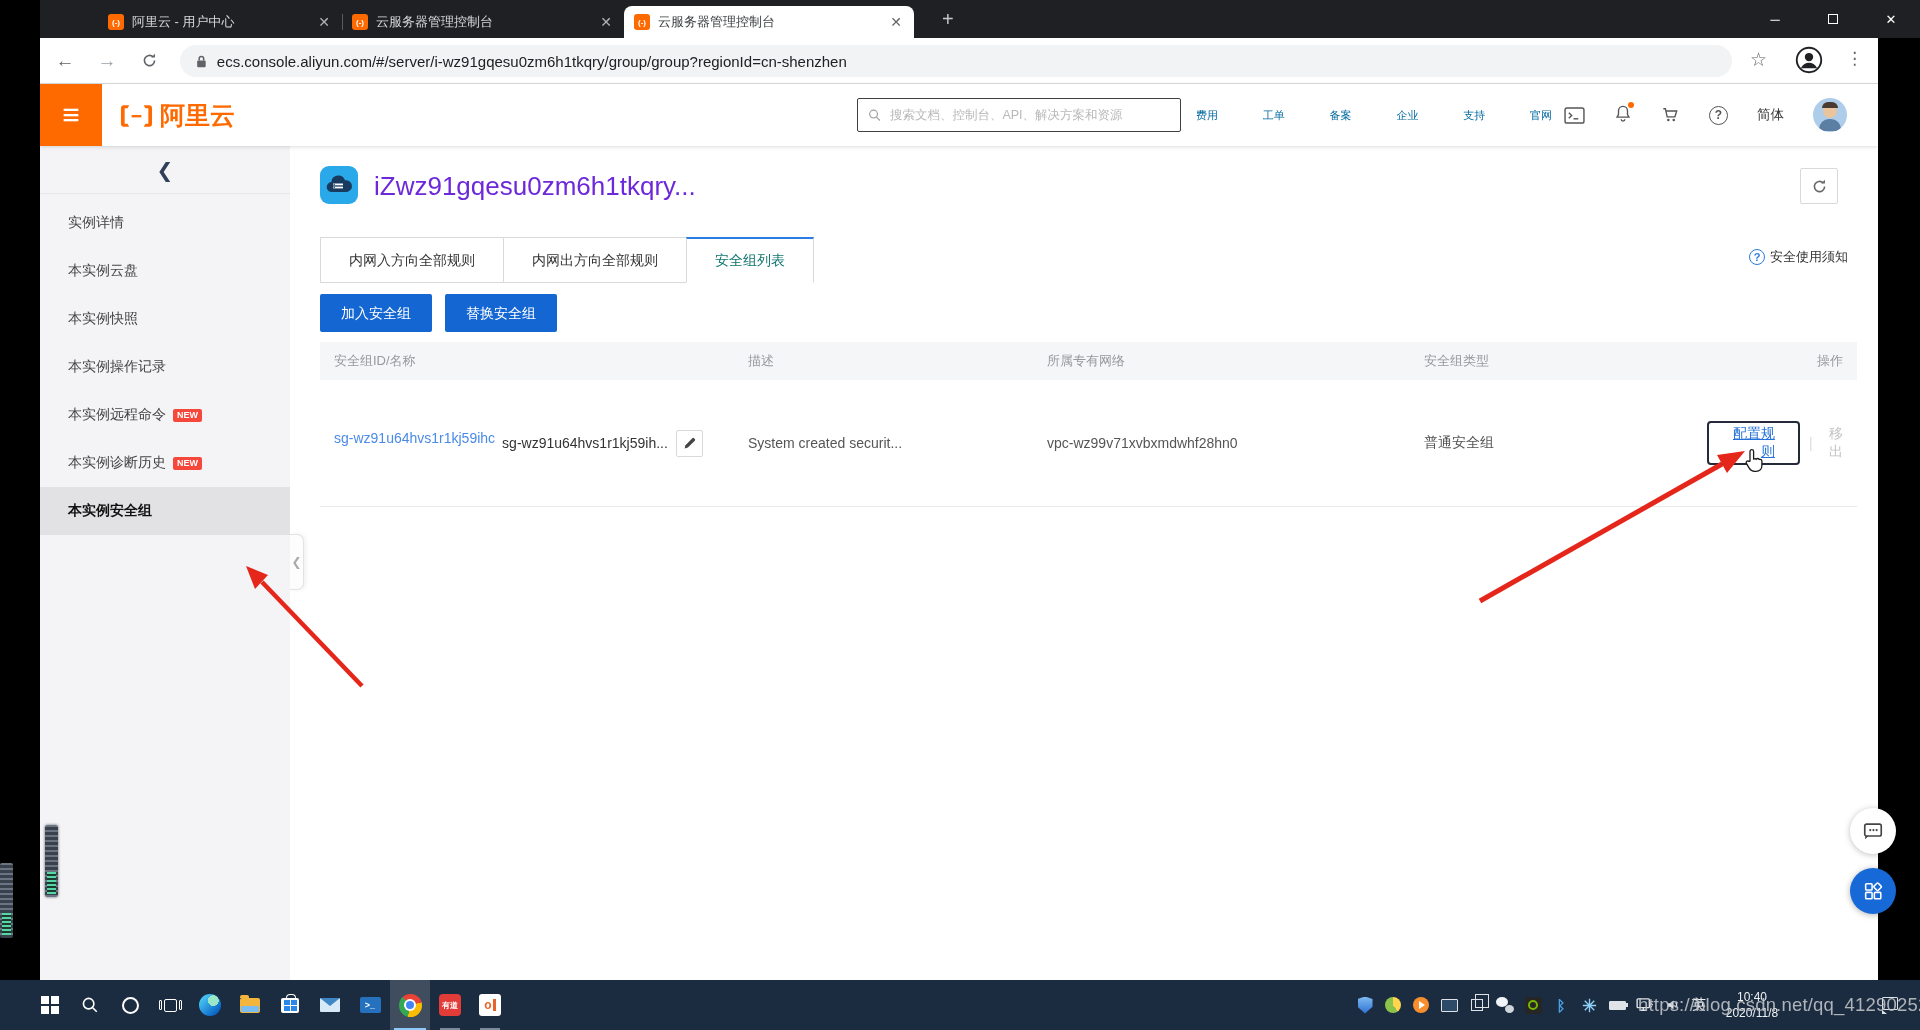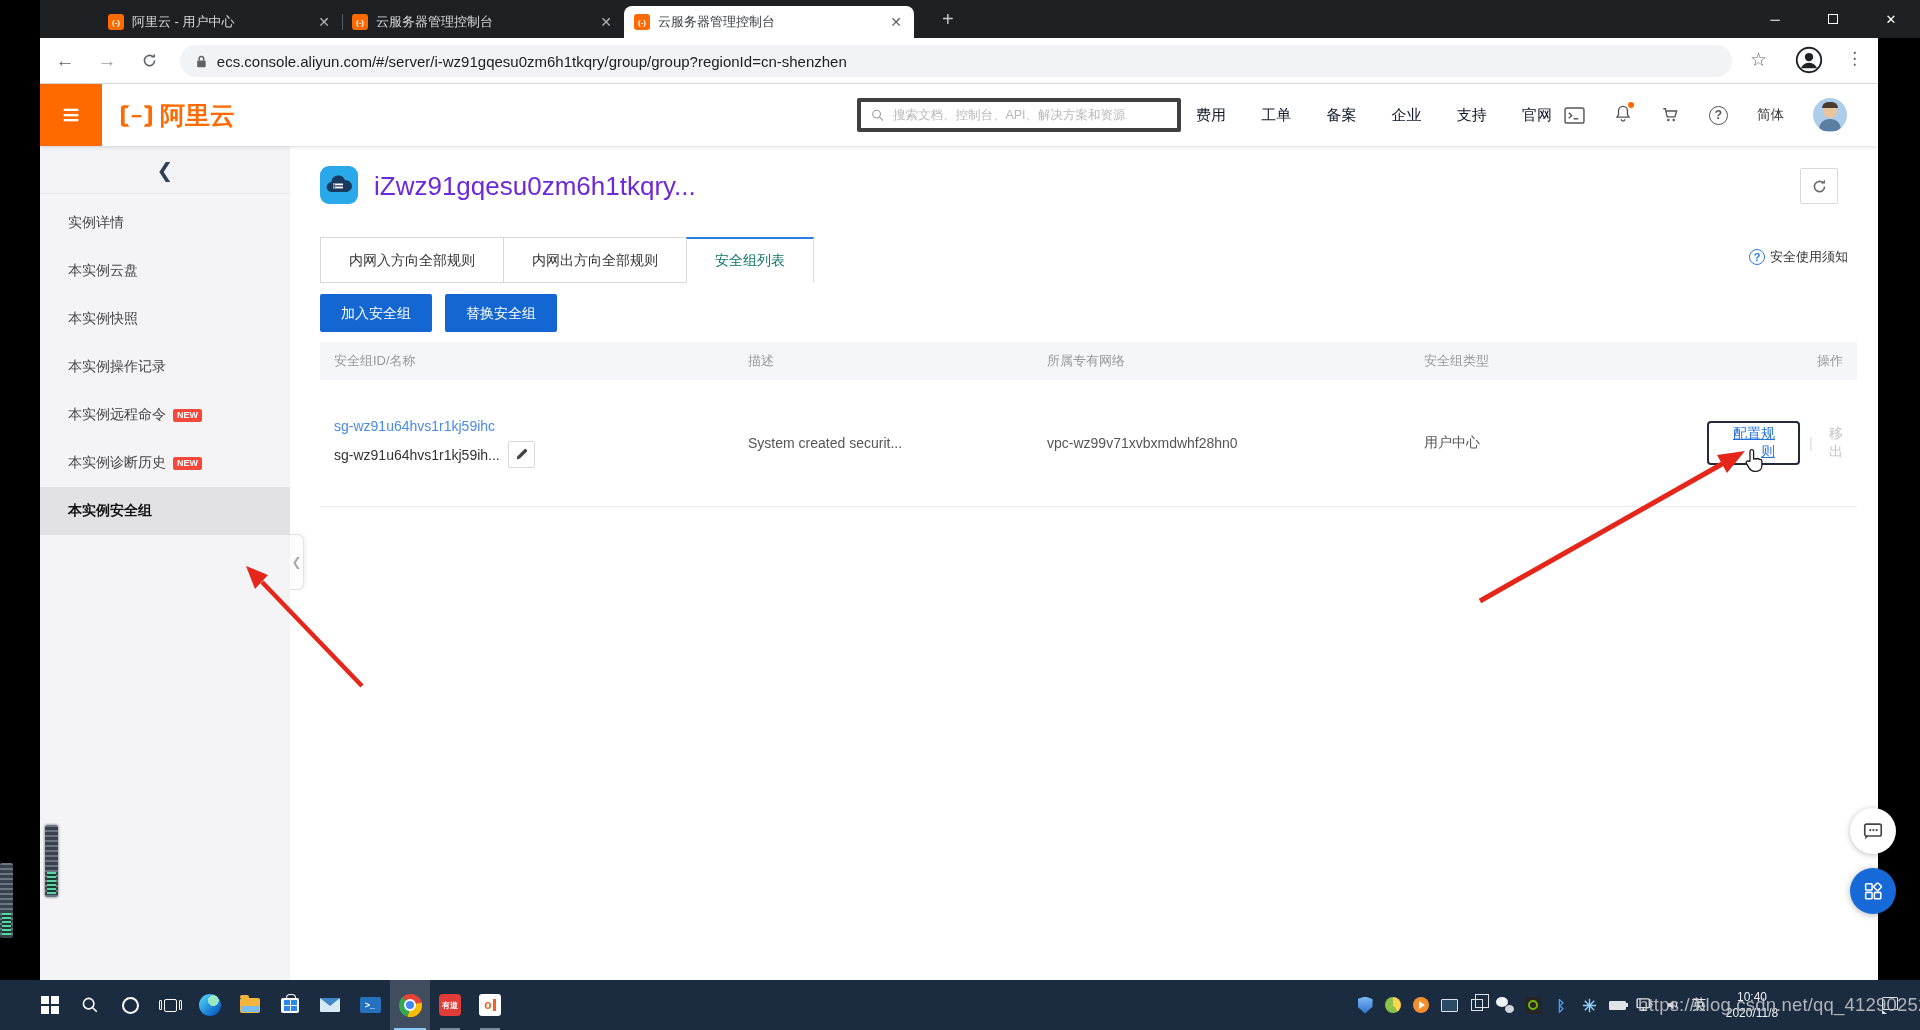--- a/index.html
+++ b/index.html
@@ -40,27 +40,27 @@
   #rightstrip{position:absolute;left:1838px;top:38px;width:42px;height:942px;background:#000}
 
   
   #console{position:absolute;left:0;top:84px;width:1838px;height:896px;background:#fff}
   #topnav{position:absolute;left:0;top:0;width:100%;height:62px;background:#fff;
           box-shadow:0 1px 4px rgba(0,0,0,.14);z-index:5}
   #hamburger{position:absolute;left:0;top:0;width:62px;height:62px;background:#ff6a00;color:#fff;
              display:flex;align-items:center;justify-content:center;font-size:30px}
   #brand{position:absolute;left:80px;top:15px;display:flex;align-items:center;gap:7px}
   #brand-text{font-size:25px;color:#ff6a00;font-weight:bold}
-  #searchbox{position:absolute;left:817px;top:14px;width:324px;height:34px;border:4px solid #404040;
+  #searchbox{position:absolute;left:817px;top:14px;width:324px;height:34px;border:1px solid #404040;
              border-radius:2px;display:flex;align-items:center;padding:0 10px;gap:8px;background:#fff}
   #searchbox input{border:none;outline:none;font-size:12.5px;color:#444;width:100%;background:transparent;
             font-family:"Liberation Sans","DejaVu Sans",sans-serif}
   #searchbox input::placeholder{color:#b8b8b8}
   #topmenu{position:absolute;left:1156px;top:0;width:356px;height:62px;display:flex;align-items:center;
-           justify-content:space-between;font-size:15px;color:#0f172a}
+           justify-content:space-between;font-size:11px;color:#0369a1}
   #topicons{position:absolute;left:1524px;top:0;height:62px;display:flex;align-items:center;gap:29px}
   .helpcircle{width:19px;height:19px;border:1.6px solid #555;border-radius:50%;display:flex;
               align-items:center;justify-content:center;font-size:12px;color:#555;font-weight:bold}
   #navlang{font-size:13.5px;color:#333}
   #navatar{width:34px;height:34px;border-radius:50%;background:#aecdea;position:relative;overflow:hidden}
   #navatar .head{position:absolute;left:10px;top:6px;width:14px;height:14px;border-radius:50%;background:#e9c49c}
   #navatar .hair{position:absolute;left:9px;top:4px;width:16px;height:6px;border-radius:8px 8px 0 0;background:#4a3b30}
   #navatar .body{position:absolute;left:6px;top:21px;width:22px;height:12px;border-radius:10px 10px 0 0;background:#5b7ea3}
   .belldot{position:absolute;right:-2px;top:-2px;width:6px;height:6px;border-radius:50%;background:#ff6a00}
 
@@ -94,21 +94,21 @@
            font-size:11px;display:flex;align-items:center;justify-content:center;font-weight:bold}
   #btnrow{position:absolute;left:30px;top:148px;display:flex;gap:13px}
   .pbtn{height:38px;line-height:38px;padding:0 21px;background:#1467d2;color:#fff;font-size:14px;
         border-radius:2px}
   
   #sgtable{position:absolute;left:30px;top:196px;width:1537px}
   #thead{height:38px;background:#f5f6f8;display:flex;align-items:center;font-size:13px;color:#97999e}
   .c1{width:428px;padding-left:14px}.c2{width:299px}.c3{width:377px}.c4{width:283px}
   .c5{width:150px;text-align:right;padding-right:14px}
   #trow{height:127px;border-bottom:1px solid #ebebeb;display:flex;align-items:center;font-size:14px;color:#555}
-  #idcell{display:flex;flex-direction:column;gap:7px}
+  #idcell{display:flex;flex-direction:row;gap:7px}
   #idlink{color:#4a8ae8;font-size:14px;text-decoration:none}
   #namewrap{display:flex;align-items:center;gap:8px;color:#333}
   #pencil{width:27px;height:27px;border:1px solid #d9d9d9;border-radius:2px;background:#fff;
           display:flex;align-items:center;justify-content:center}
   #actioncell{display:flex;align-items:center;justify-content:flex-end;gap:9px;padding-right:14px}
   #cfgbox{border:2px solid #242a3a;border-radius:4px;padding:2px 23px}
   #cfglink{color:#2471d8;text-decoration:underline;font-size:14px}
   .actsep{color:#dcdcdc}
   #removelink{color:#c3c3c6}
 
@@ -397,21 +397,21 @@
                 <span>sg-wz91u64hvs1r1kj59ih...</span>
                 <span id="pencil">
                   <svg width="13" height="13" viewBox="0 0 16 16">
                       <path d="M2 14l1-4L11.5 1.5a1.5 1.5 0 012.1 0l.9.9a1.5 1.5 0 010 2.1L6 13z" fill="#444"></path>
                     </svg>
                 </span>
               </span>
             </div>
             <div class="c2">System created securit...</div>
             <div class="c3">vpc-wz99v71xvbxmdwhf28hn0</div>
-            <div class="c4">用户中心</div>
+            <div class="c4">普通安全组</div>
             <div class="c5" id="actioncell">
               <span id="cfgbox">
                 <a id="cfglink" href="#">配置规则</a>
               </span>
               <span class="actsep">|</span>
               <span id="removelink">移出</span>
             </div>
           </div>
         </div>
       </div>

